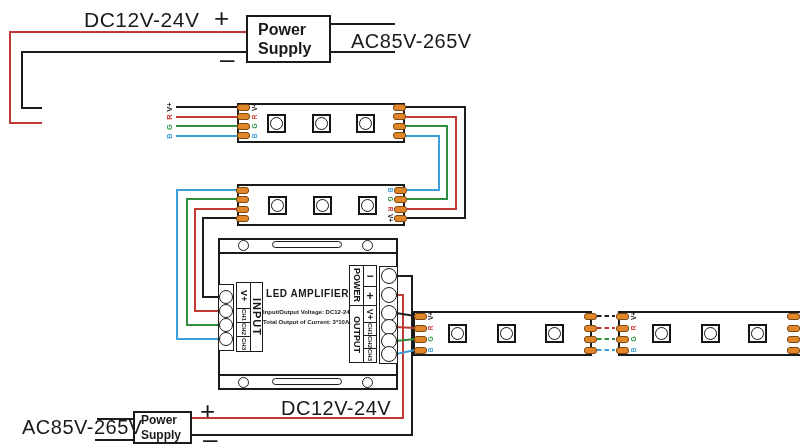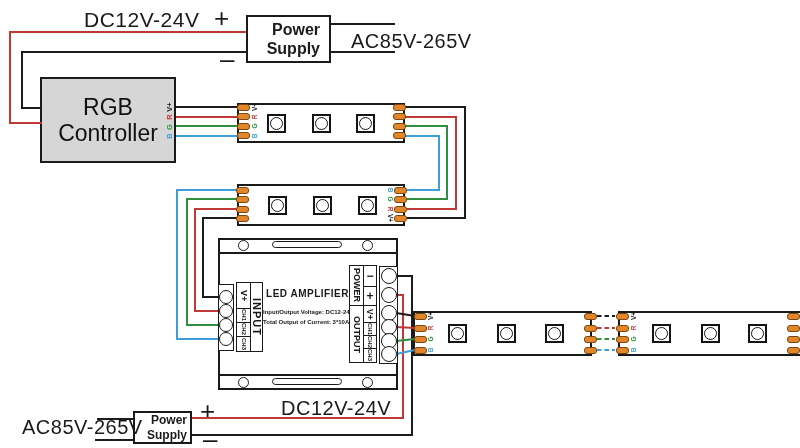--- a/index.html
+++ b/index.html
@@ -3,21 +3,21 @@
 <meta charset="utf-8">
 <style>
   html,body{margin:0;padding:0;background:#fff;}
   #stage{position:relative;width:800px;height:448px;background:#fff;overflow:hidden;
          font-family:"Liberation Sans",sans-serif;color:#1a1a1a;}
   .abs{position:absolute;}
   .box{position:absolute;background:#fff;border:2px solid #1a1a1a;box-sizing:border-box;}
   .biglabel{position:absolute;font-size:21px;letter-spacing:.5px;white-space:nowrap;z-index:3;}
   .sign{position:absolute;font-size:26px;line-height:1;z-index:3;}
   .psu{display:flex;align-items:center;z-index:2;}
-  .psu .psu-name{font-weight:bold;line-height:1.2;padding-left:10px;text-align:right;}
+  .psu .psu-name{font-weight:bold;line-height:1.2;padding-left:10px;}
   #psu-top .psu-name{font-size:16px;width:62px;}
   #psu-bottom .psu-name{font-size:12px;width:46px;padding-left:6px;}
   #controller{background:#d6d6d6;z-index:2;display:flex;flex-direction:column;
               align-items:center;justify-content:center;}
   #controller .ctl-line{font-size:23px;line-height:1.15;color:#111;}
   .strip{z-index:2;}
   .pad{position:absolute;width:13px;height:7px;border-radius:3px;z-index:6;
        background:var(--pad-fill);border:1.5px solid var(--pad-border);box-sizing:border-box;}
   .led{position:absolute;width:19px;height:19px;border:2.5px solid #141414;background:#fff;
        box-sizing:border-box;z-index:6;display:flex;align-items:center;justify-content:center;}
@@ -89,24 +89,20 @@
   </svg>
 
   <div class="biglabel" style="left:84px;top:8px;">DC12V-24V</div>
   <div class="sign" style="left:214px;top:5px;">+</div>
   <div class="sign" style="left:220px;top:46px;">–</div>
   <div id="psu-top" class="box psu" style="left:246px;top:15px;width:85px;height:48px;">
     <div class="psu-name">Power Supply</div>
   </div>
   <div class="biglabel" style="left:351px;top:30px;font-size:20px;">AC85V-265V</div>
 
-  <div id="controller" class="box" style="left:40px;top:77px;width:136px;height:86px;">
-    <div class="ctl-line">RGB</div>
-    <div class="ctl-line">Controller</div>
-  </div>
   <span class="vlabel ctrl-pin" style="left: 170px; top: 107px; color: rgb(26, 26, 26);">V+</span>
   <span class="vlabel ctrl-pin" style="left: 170px; top: 117px; color: rgb(208, 48, 48);">R</span>
   <span class="vlabel ctrl-pin" style="left: 170px; top: 127px; color: rgb(46, 148, 64);">G</span>
   <span class="vlabel ctrl-pin" style="left: 170px; top: 136px; color: rgb(58, 159, 216);">B</span>
 
   <div class="box strip" style="left:237px;top:103px;width:168px;height:40px;"></div>
   <div class="box strip" style="left:237px;top:184px;width:168px;height:42px;"></div>
   <div class="box strip" style="left:413px;top:311px;width:179px;height:45px;"></div>
   <div class="box strip" style="left:618px;top:311px;width:184px;height:45px;"></div>
 

